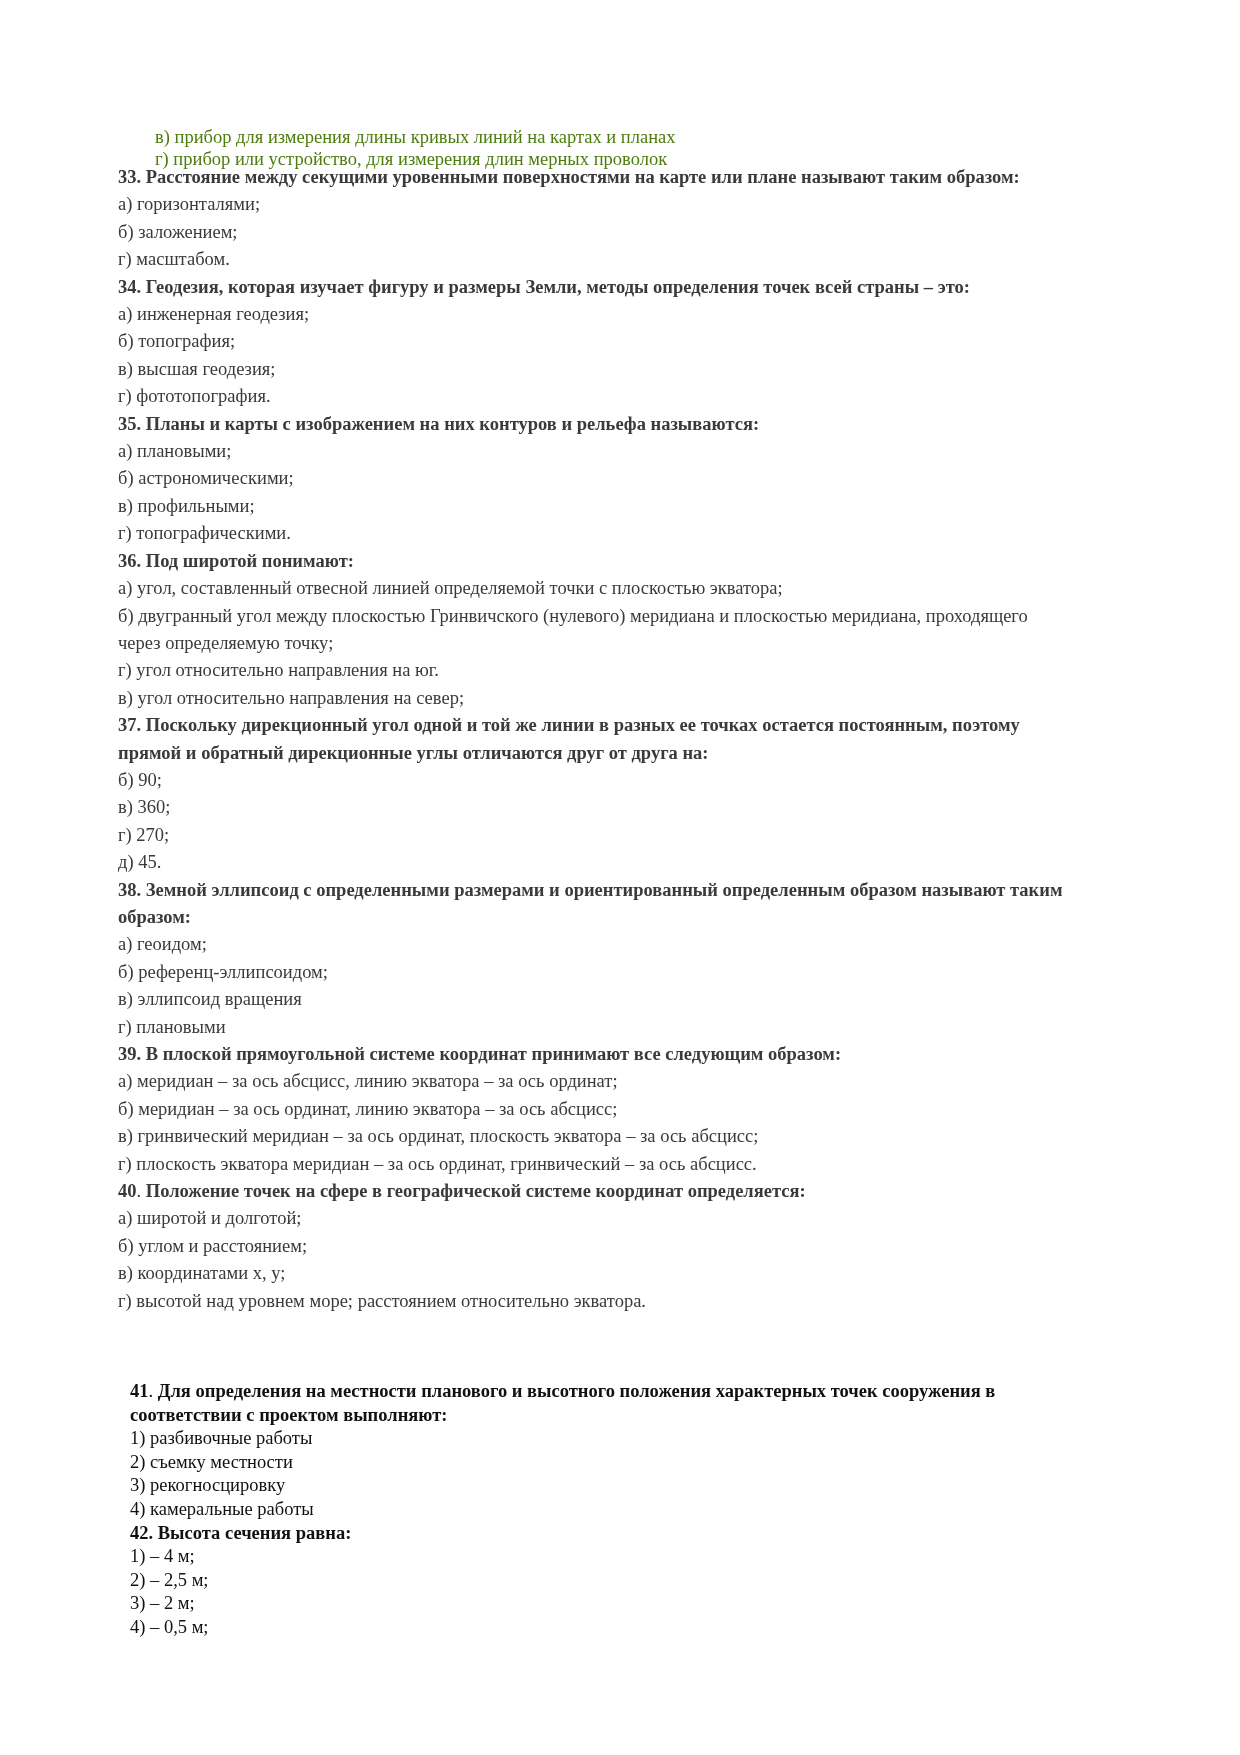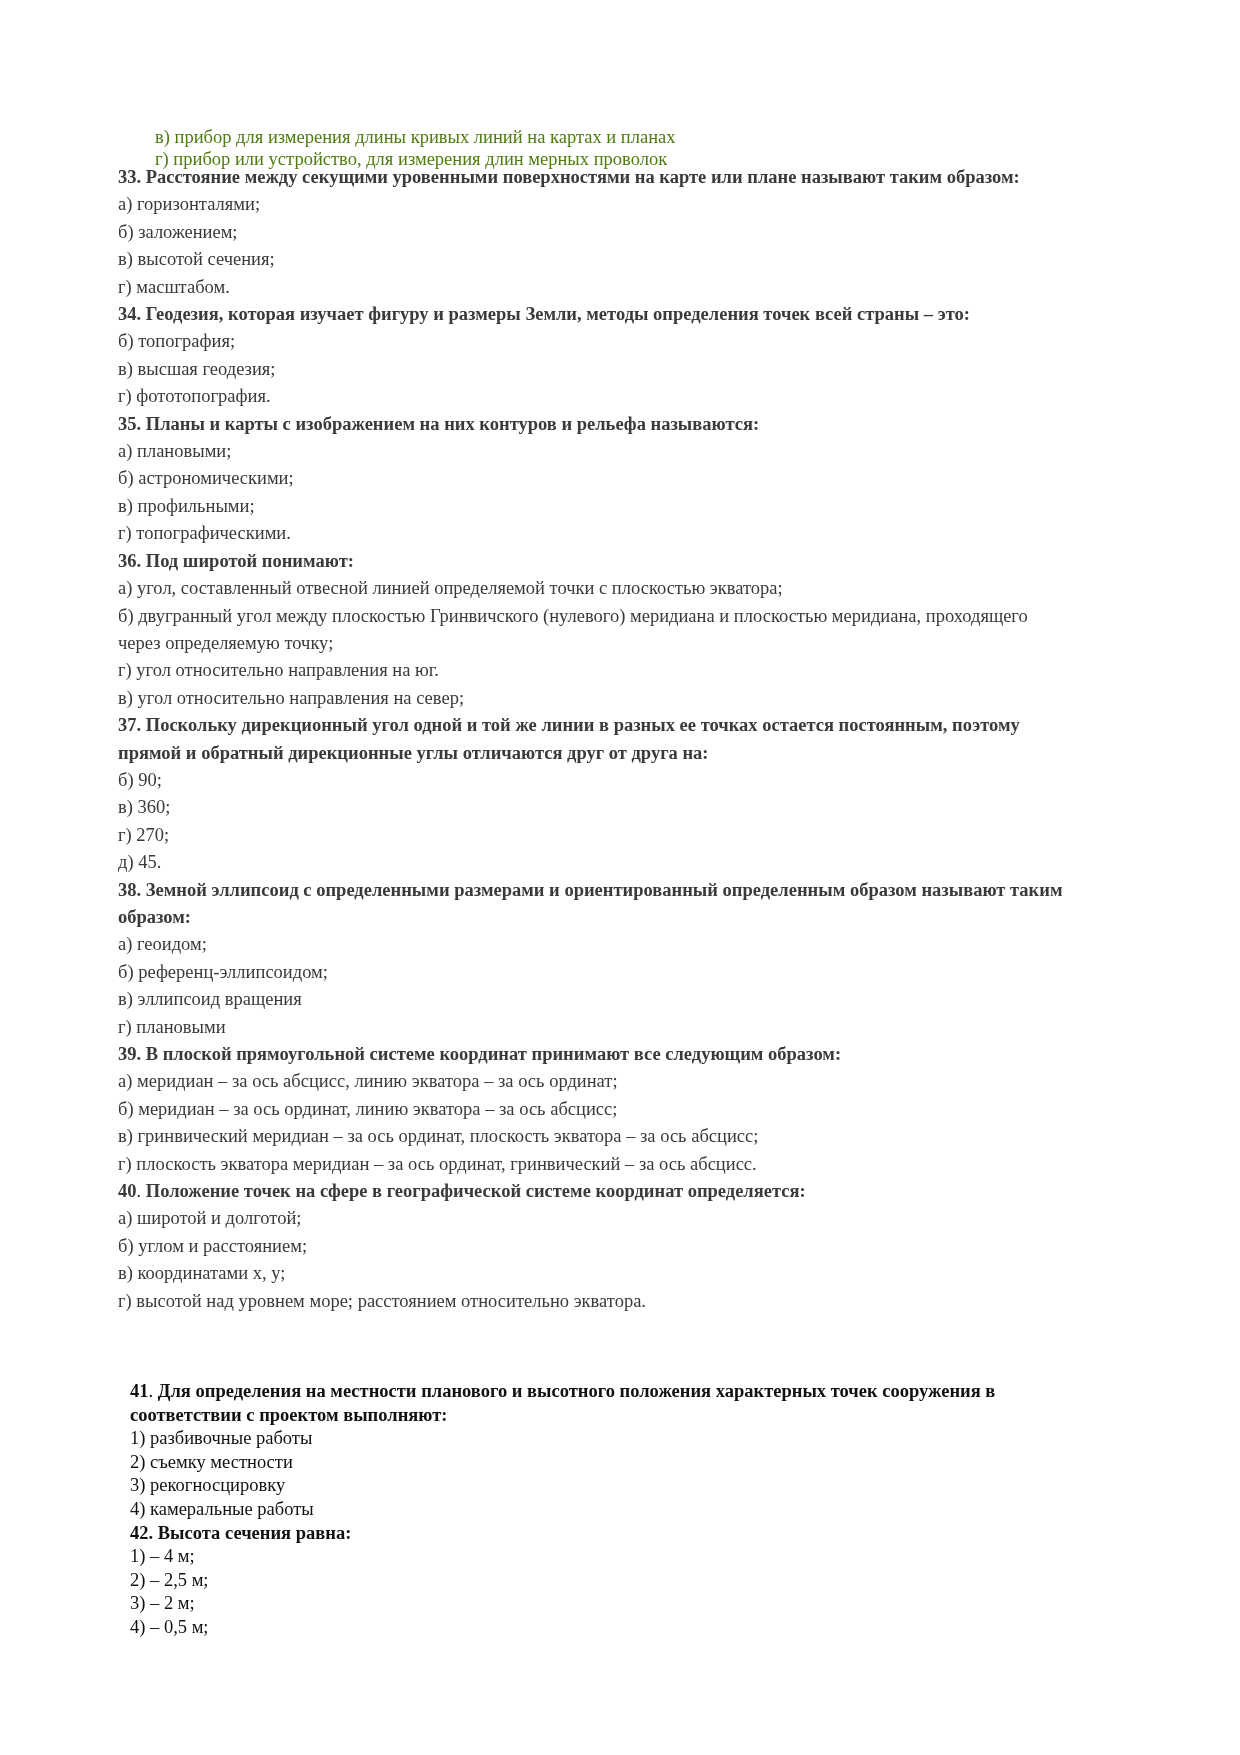--- a/index.html
+++ b/index.html
@@ -23,24 +23,24 @@
   <div class="block-a">
     <span class="line">в) прибор для измерения длины кривых линий на картах и планах</span>
     <span class="line">г) прибор или устройство, для измерения длин мерных проволок</span>
   </div>
 
   <div class="block-b">
 
     <span class="line q"><span>33</span><span>.</span><span> Расстояние между секущими уровенными поверхностями на карте или плане называют таким образом:</span></span>
     <span class="line">а) горизонталями;</span>
     <span class="line">б) заложением;</span>
-    <span class="line">в) высотой сечения;</span>
     <span class="line">г) масштабом.</span>
 
     <span class="line q"><span>34</span><span>.</span><span> Геодезия, которая изучает фигуру и размеры Земли, методы определения точек всей страны – это:</span></span>
+    <span class="line">а) инженерная геодезия;</span>
     <span class="line">б) топография;</span>
     <span class="line">в) высшая геодезия;</span>
     <span class="line">г) фототопография.</span>
 
     <span class="line q"><span>35</span><span>.</span><span> Планы и карты с изображением на них контуров и рельефа называются:</span></span>
     <span class="line">а) плановыми;</span>
     <span class="line">б) астрономическими;</span>
     <span class="line">в) профильными;</span>
     <span class="line">г) топографическими.</span>
 

